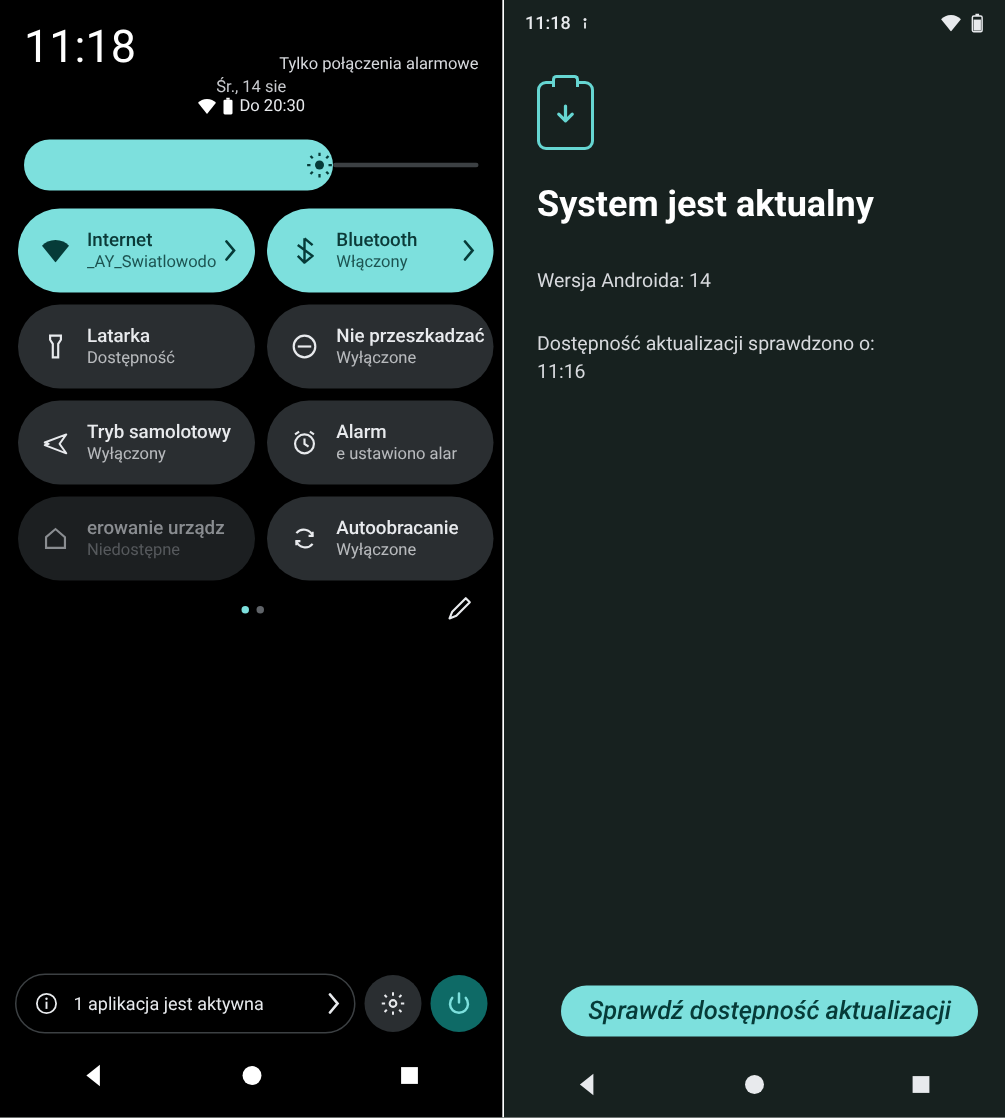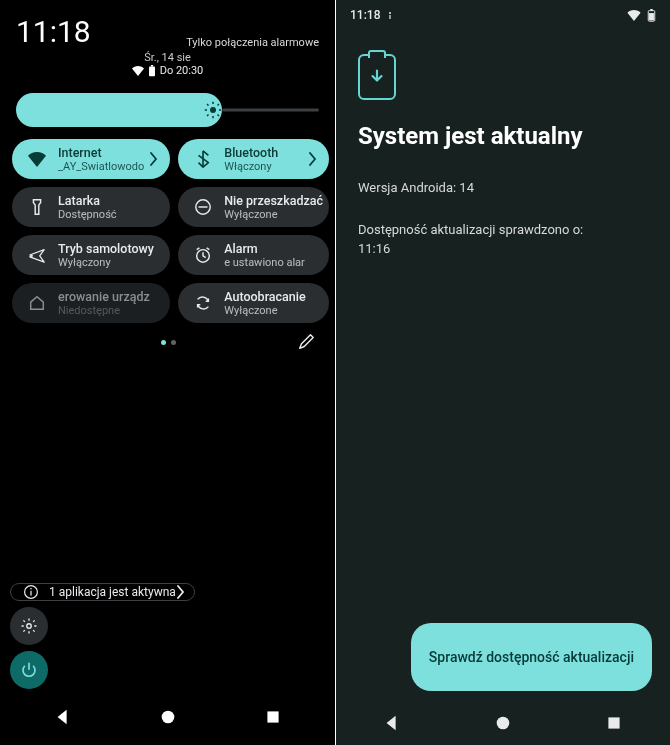--- a/index.html
+++ b/index.html
@@ -38,21 +38,21 @@
     position: absolute; left: 62%; top: 50%; transform: translateY(-50%);
     width: 18px; height: 18px;
   }
   .bright-rail {
     position: absolute; left: 68%; right: 0; top: 50%; transform: translateY(-50%);
     height: 3px; background: #3c4043; border-radius: 2px;
   }
 
   .tiles { padding: 0 12px; display: grid; grid-template-columns: 1fr 1fr; gap: 8px; }
   .tile {
-    height: 40px; border-radius: 28px;
+    height: 56px; border-radius: 28px;
     display: flex; align-items: center; padding: 0 6px 0 14px;
     background: #2a2e31; position: relative;
     cursor: pointer;
   }
   .tile.on { background: #7de0dd; color: #0b3a38; }
   .tile.dim { background: #1c1f21; }
   .tile .ico { width: 22px; display:flex; justify-content:center; align-items:center; flex: 0 0 22px; }
   .tile .txt { margin-left: 10px; overflow: hidden; flex: 1; }
   .tile .t1 { font-size: 12.5px; font-weight: 500; white-space: nowrap; overflow: hidden; text-overflow: ellipsis; }
   .tile .t2 { font-size: 11px; opacity: .75; white-space: nowrap; overflow: hidden; text-overflow: ellipsis; }
@@ -63,21 +63,21 @@
   .dots { display:flex; gap:5px; margin-left: auto; margin-right:auto;}
   .dot { width:5px; height:5px; border-radius:50%; background:#5f6368; }
   .dot.active { background:#7de0dd; }
   .pencil { color:#e8eaed; }
 
   .l-footer {
     position: absolute; left: 0; right: 0; bottom: 0;
     padding: 0 10px 8px;
   }
   .notif-bar {
-    display:flex; align-items:flex-start; gap:6px; margin-bottom:8px;flex-direction:column;
+    display:flex; align-items:center; gap:6px; margin-bottom:8px;
   }
   .notif-pill {
     flex:1; height:40px; border:1px solid #3c4043; border-radius:20px;
     display:flex; align-items:center; padding:0 8px 0 12px;
     color:#e8eaed; font-size:12px; cursor:pointer;
   }
   .notif-pill .ico { margin-right:10px; }
   .notif-pill .chev { margin-left:auto; }
   .btn-round {
     width:38px; height:38px; border-radius:50%; background:#2a2e31;
@@ -114,22 +114,22 @@
     content:""; position:absolute; top:-6px; width:14px; height:6px;
     border:2px solid #66d6d2; border-bottom:none; border-radius:3px 3px 0 0;
     background:#17211f;
   }
   .r-title { font-size: 24px; font-weight:700; color:#fff; margin-bottom: 28px; }
   .r-line { font-size: 13px; color:#d7d9dd; line-height:1.5; }
   .r-block2 { margin-top: 22px; }
 
   .r-cta {
     position:absolute; bottom:54px; right:18px;
-    background:#7de0dd; color:#063b38; font-size:14px; font-weight:500;
-    padding: 26px 18px; border-radius: 20px; cursor:pointer;
+    background:#7de0dd; color:#063b38; font-size:17px; font-weight:500;
+    padding: 7px 18px; border-radius: 20px; cursor:pointer;font-style:italic;
   }
   .r-nav {
     position:absolute; bottom:0; left:0; right:0;
     height:44px; display:flex; align-items:center; justify-content:space-around;
   }
 
   svg { display:block; }
 </style>
 </head>
 <body>

